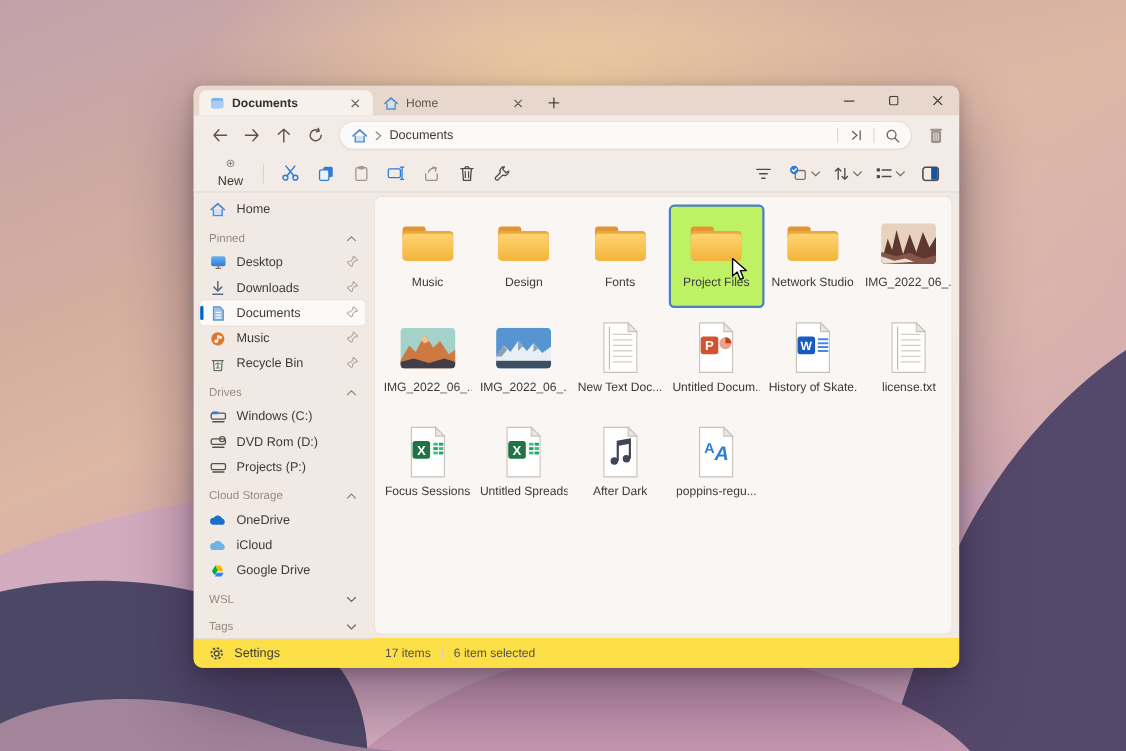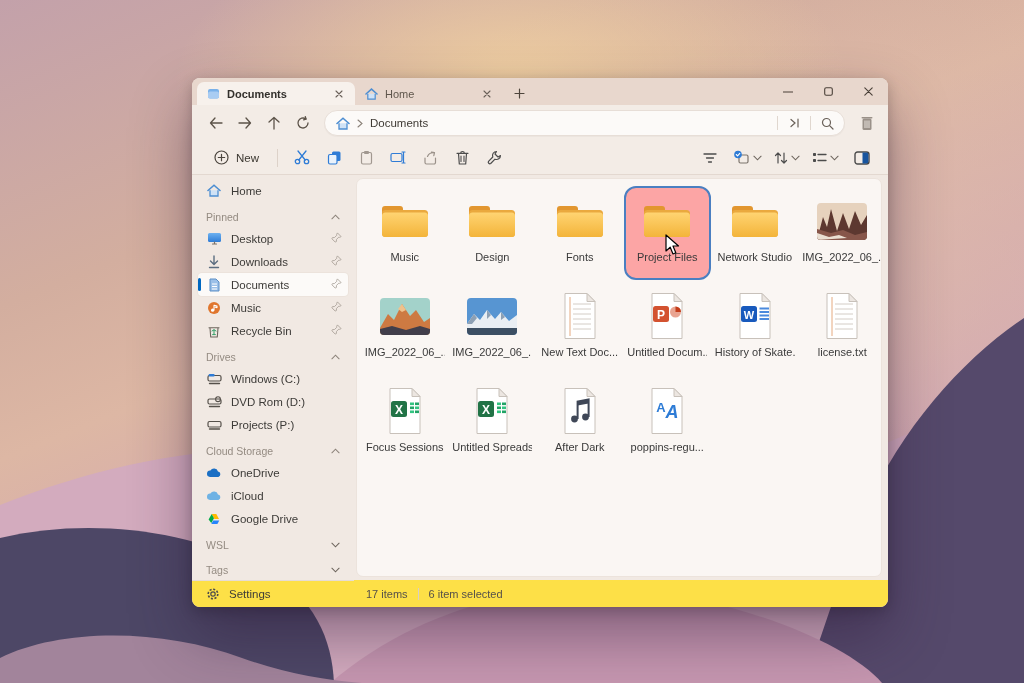--- a/index.html
+++ b/index.html
@@ -9,21 +9,21 @@
   
   .wallpaper { position:absolute; inset:0;
     background:
       radial-gradient(ellipse 520px 260px at 50% 12%, rgba(244,212,160,.85) 0%, rgba(244,212,160,0) 65%),
       radial-gradient(ellipse 700px 420px at 78% 38%, rgba(222,189,172,.7) 0%, rgba(222,189,172,0) 70%),
       linear-gradient(158deg, #c3a1aa 0%, #d3ae9f 28%, #ddb7a4 42%, #d6abac 58%, #d0a4b6 76%, #c89fb5 100%);
   }
   .dunes { position:absolute; inset:0; }
 
   
-  .window { position:absolute; left:192px; top:78px; width:696px; height:529px;
+  .window { position:absolute; left:176px; top:78px; width:696px; height:529px;
     border-radius:8px; background:#f1e9e3; overflow:hidden; display:flex; flex-direction:column;
     box-shadow:0 28px 60px rgba(45,25,55,.45), 0 4px 14px rgba(0,0,0,.22); }
 
   
   .tabstrip { height:27px; background:#e8d7cd; display:flex; align-items:flex-end; padding-left:5px; position:relative; flex:none; }
   .tab { display:flex; align-items:center; gap:7px; font-size:11px; padding:0 8px 0 10px; height:23px; }
   .tab.active { background:#f7f1ec; border-radius:7px 7px 0 0; width:158px; color:#33302c; font-weight:bold; }
   .tab.inactive { width:148px; color:#5f564c; }
   .tab .tlabel { flex:1; white-space:nowrap; overflow:hidden; }
   .iconbtn { display:flex; align-items:center; justify-content:center; border:none; background:none; cursor:default; }
@@ -37,21 +37,21 @@
   .navbtn { width:27px; height:26px; border-radius:4px; }
   .addressbar { flex:1; height:26px; margin:0 6px; background:#fcfaf8; border:1px solid #e7ded7; border-radius:13px;
     display:flex; align-items:center; padding:0 4px 0 11px; gap:7px; box-shadow:0 1px 1px rgba(0,0,0,.03); }
   .addr-path { font-size:11.5px; color:#3e3933; }
   .addr-right { margin-left:auto; display:flex; align-items:center; }
   .addr-divider { width:1px; height:14px; background:#e0d7cf; margin:0 3px; }
   .pillbtn { width:26px; height:22px; border-radius:11px; }
 
   
   .toolbar { height:34px; background:#f3ece6; border-bottom:1px solid #e3d8d0; display:flex; align-items:center; padding:0 10px 0 12px; flex:none; }
-  .new-button { display:flex; align-items:center; gap:7px; height:26px; padding:0 10px; border-radius:4px; font-size:11.5px; color:#3c3831; }
+  .new-button { display:flex; align-items:center; gap:7px; height:26px; padding:0 10px; border-radius:4px; font-size:11.5px; color:#3c3831;flex-direction:column; }
   .tb-divider { width:1px; height:18px; background:#ddd2c9; margin:0 8px; }
   .toolbtn { width:30px; height:26px; border-radius:4px; margin:0 1px; }
   .tb-right { margin-left:auto; display:flex; align-items:center; gap:2px; }
   .dropbtn { display:flex; align-items:center; gap:3px; padding:0 5px; height:26px; border-radius:4px; }
 
   
   .bodyrow { flex:1; display:flex; min-height:0; }
   .sidebar { width:162px; flex:none; padding:4px 6px 0 6px; display:flex; flex-direction:column; overflow:hidden; }
   .side-item { height:23px; display:flex; align-items:center; gap:9px; padding:0 6px 0 8px; border-radius:4px;
     font-size:11.5px; color:#3d3b38; position:relative; }
@@ -60,21 +60,21 @@
   .side-item .pin { margin-left:auto; opacity:.75; }
   .section-header { height:20px; margin-top:5px; display:flex; align-items:center; justify-content:space-between;
     padding:0 8px; font-size:10.5px; color:#948b82;text-align:center; }
   .sideicon { width:16px; display:flex; justify-content:center; flex:none; }
 
   
   .card { flex:1; margin:3px 6px 3px 2px; background:#faf6f3; border:1px solid #ece3dc; border-radius:7px;
     padding:7px 0 0 4px; overflow:hidden; }
   .grid { display:grid; grid-template-columns:repeat(6, 87.5px); grid-auto-rows:94px; row-gap:1px; }
   .cell { display:flex; flex-direction:column; align-items:center; padding-top:7px; border:2px solid transparent; border-radius:5px; }
-  .cell.sel { border-color:#4a7fc1; background:#fca5a5;border-radius:12px; }
+  .cell.sel { border-color:#4a7fc1; background:#bef264; }
   .ic { height:52px; display:flex; align-items:center; justify-content:center; }
   .lbl { font-size:11px; color:#3a3a3a; margin-top:4px; white-space:nowrap; max-width:80px; overflow:hidden; }
 
   
   .footer { height:27px; flex:none; display:flex; align-items:center; background:#fde047; }
   .footer-left { width:162px; flex:none; display:flex; align-items:center; gap:9px; padding:0 14px; height:100%;
     font-size:11.5px; color:#3d3b38; border-top:1px solid #e6dcd4; }
   .status { display:flex; align-items:center; gap:10px; font-size:11px; color:#55504a; padding-left:12px; }
   .status .sdiv { width:1px; height:12px; background:#d8cec6; }
 

